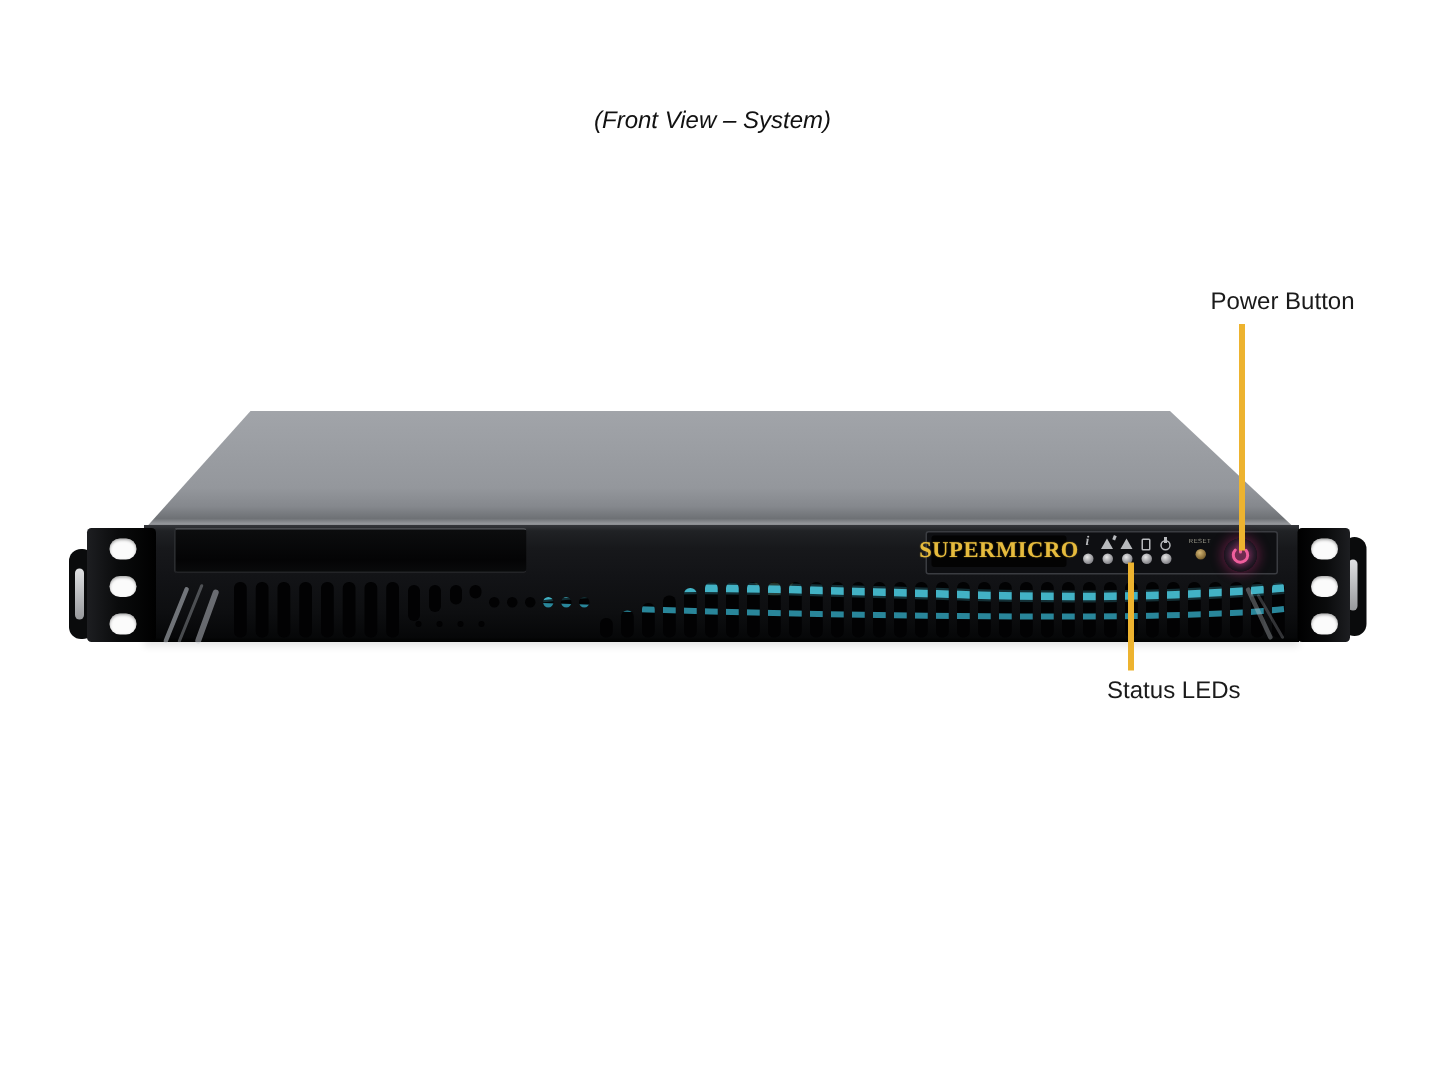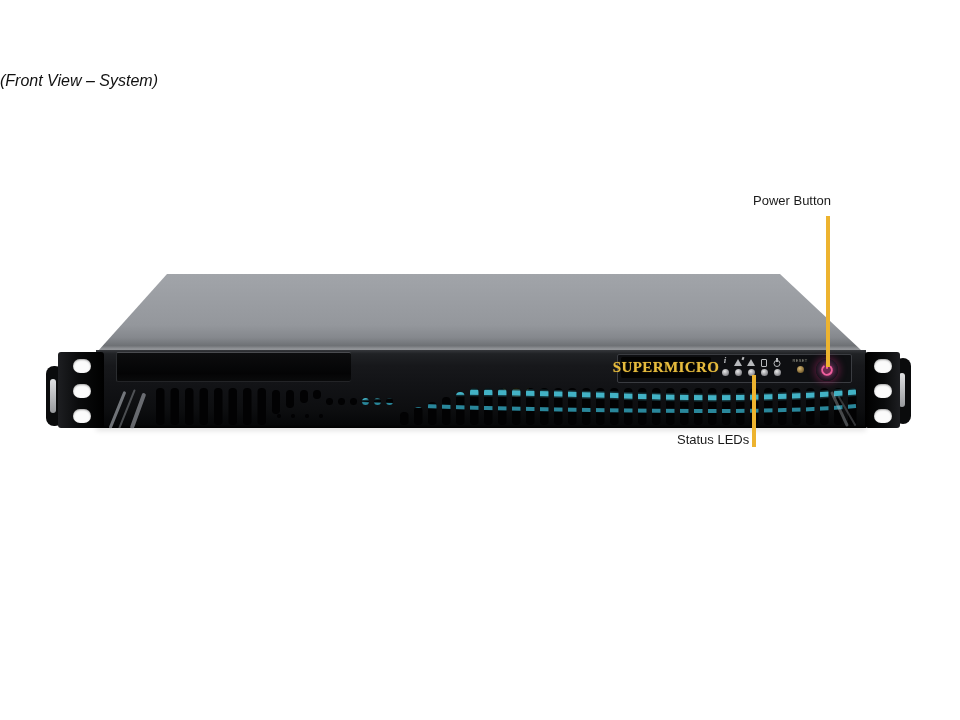--- a/index.html
+++ b/index.html
@@ -1,24 +1,24 @@
 <!DOCTYPE html>
 <html><head>
 <meta charset="utf-8">
 <style>
   html,body{margin:0;padding:0;background:#fff;}
   .scene{position:relative;width:960px;height:720px;background:#ffffff;overflow:hidden;
          font-family:"Liberation Sans", sans-serif;color:#1a1a1a;}
 
   
-  .figure-title{position:absolute;top:72px;left:0;width:950px;text-align:left;
+  .figure-title{position:absolute;top:72px;left:0;width:950px;text-align:center;
     font-style:italic;font-size:16px;color:#111;}
-  .callout-label{position:absolute;width:150px;text-align:left;font-size:13px;color:#1a1a1a;z-index:7;}
+  .callout-label{position:absolute;width:150px;text-align:right;font-size:16px;color:#1a1a1a;z-index:7;}
   .power-label{top:193px;left:753px;}
-  .status-label{top:432px;left:677px;}
+  .status-label{top:452px;left:677px;}
   .callout-line{position:absolute;width:4px;background:#EDB32F;z-index:6;}
   .power-line{left:826px;top:216px;height:151px;}
   .status-line{left:752px;top:375px;height:72px;}
 
   
   .chassis{position:absolute;left:40px;top:262px;width:880px;height:180px;}
 
   .lid{position:absolute;left:0;top:0;width:880px;height:90px;z-index:1;
     clip-path:polygon(127px 12px,740px 12px,822px 89px,58px 89px);
     background:linear-gradient(180deg,#b3b6ba 0%,#a2a5aa 10%,#9a9da2 45%,#94979c 70%,#85888d 84%,#6e7175 93%,#97999d 97%,#5a5c5f 100%);}

